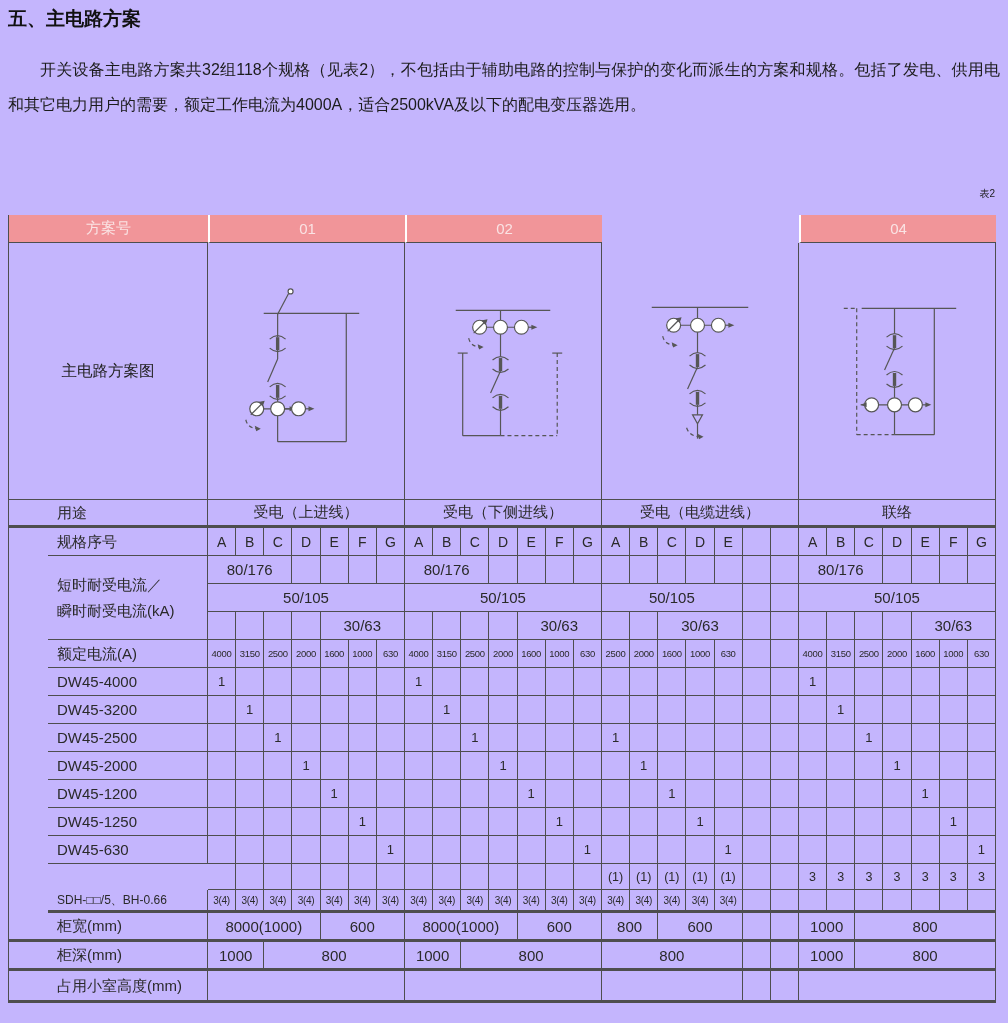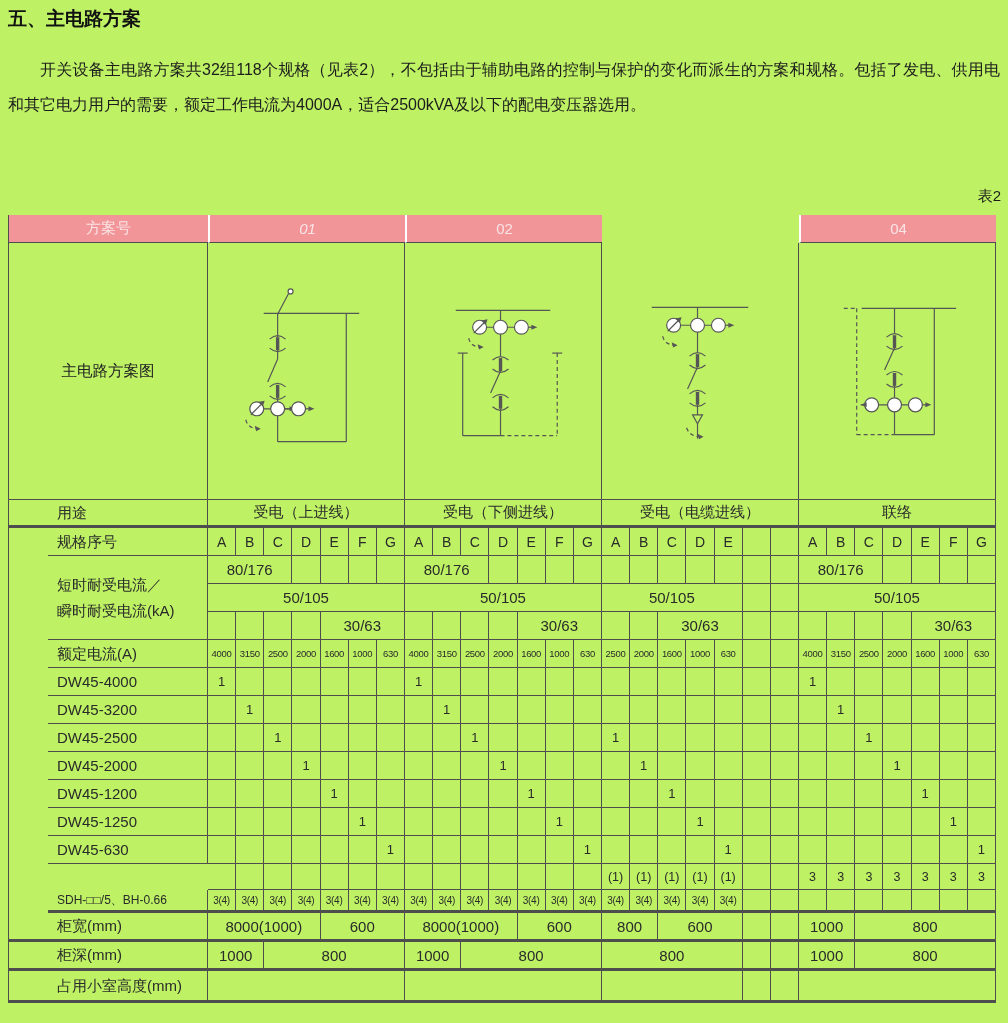--- a/index.html
+++ b/index.html
@@ -1,23 +1,23 @@
 <!DOCTYPE html>
 <html><head>
 <meta charset="utf-8">
 <style>
   html,body{margin:0;padding:0;background:#fff;}
-  .page{position:relative;width:1008px;height:1023px;background:#bef264;overflow:hidden;
+  .page{position:relative;width:1008px;height:1023px;background:#c4b5fd;overflow:hidden;
         font-family:"Liberation Sans","DejaVu Sans",sans-serif;color:#222;}
   .title{position:absolute;left:8px;top:6px;font-size:19px;font-weight:bold;color:#111;}
   .bodytext{position:absolute;left:8px;top:52px;width:992px;font-size:16px;line-height:35px;
             text-align:justify;color:#1c1c1c;}
   .bodytext p{margin:0;text-indent:2em;}
   .bodytext p + p{margin-top:11px;}
-  .tbl-label{position:absolute;top:187px;right:7px;font-size:15px;color:#1c1c1c;}
+  .tbl-label{position:absolute;top:187px;right:13px;font-size:10px;color:#1c1c1c;}
 
   .grid{position:absolute;left:8px;top:215px;width:987px;display:grid;
         grid-template-columns:39px 160px repeat(28,1fr);
         grid-template-rows:28px 257px 28px 28px 28px 28px 28px 28px repeat(7,28px) 26px 23px 29px 29px 32px;
         border-left:1px solid #4e4e4e;}
   .c{box-sizing:border-box;min-width:0;overflow:hidden;display:flex;align-items:center;justify-content:center;
      border-right:1px solid #4e4e4e;border-bottom:1px solid #4e4e4e;color:#2a2a2a;}
   .tb{border-bottom-width:3px;}
   .lab{justify-content:flex-start;padding-left:9px;font-size:15px;white-space:pre-line;line-height:26px;}
   .labfull{padding-left:48px;}
@@ -53,21 +53,21 @@
 
   <div class="bodytext">
     <p>开关设备主电路方案共32组118个规格（见表2），不包括由于辅助电路的控制与保护的变化而派生的方案和规格。包括了发电、供用电和其它电力用户的需要，额定工作电流为4000A，适合2500kVA及以下的配电变压器选用。</p>
   </div>
 
   <div class="tbl-label">表2</div>
 
   <div class="grid" id="grid">
 
     <div class="ph" style="grid-row:1;grid-column:1 / span 2;">方案号</div>
-    <div class="ph sep" style="grid-row:1;grid-column:3 / span 7;font-style:italic;">01</div>
+    <div class="ph sep" style="grid-row:1;grid-column:3 / span 7;">01</div>
     <div class="ph sep" style="grid-row:1;grid-column:10 / span 7;">02</div>
     <div class="ph sep" style="grid-row:1;grid-column:24 / span 7;">04</div>
 
     <div class="dlabel" style="grid-row:2;grid-column:1 / span 2;">主电路方案图</div>
 
     <div class="dcell" style="grid-row:2;grid-column:3 / span 7;">
       <svg width="197" height="257" viewBox="0 0 197 257">
         <line x1="56" y1="70" x2="152" y2="70"></line>
         <line x1="70" y1="71" x2="81" y2="50"></line>
           <circle cx="83" cy="48" r="2.5"></circle>

